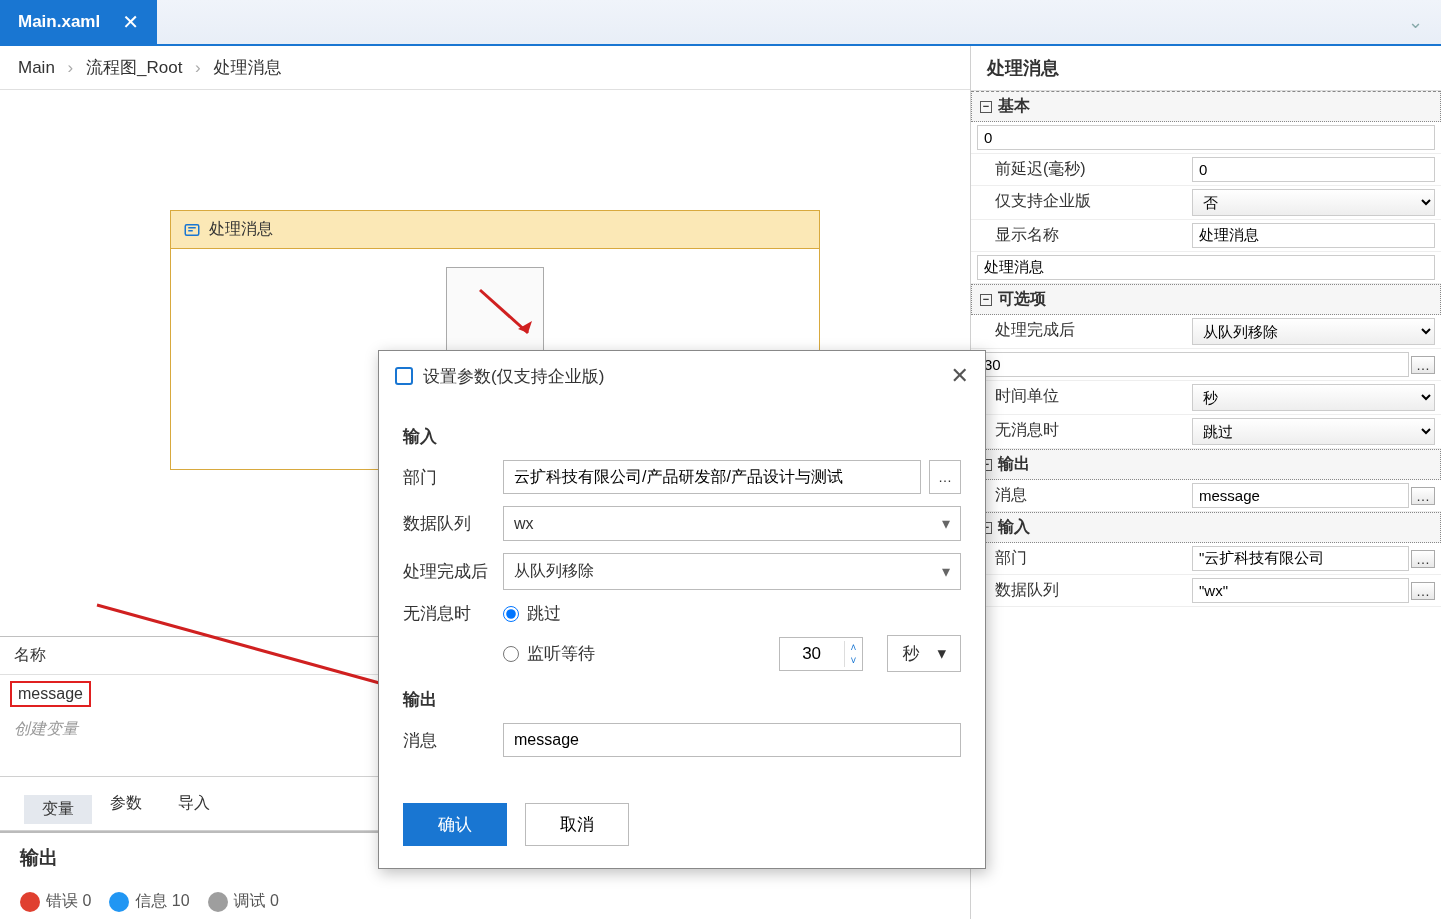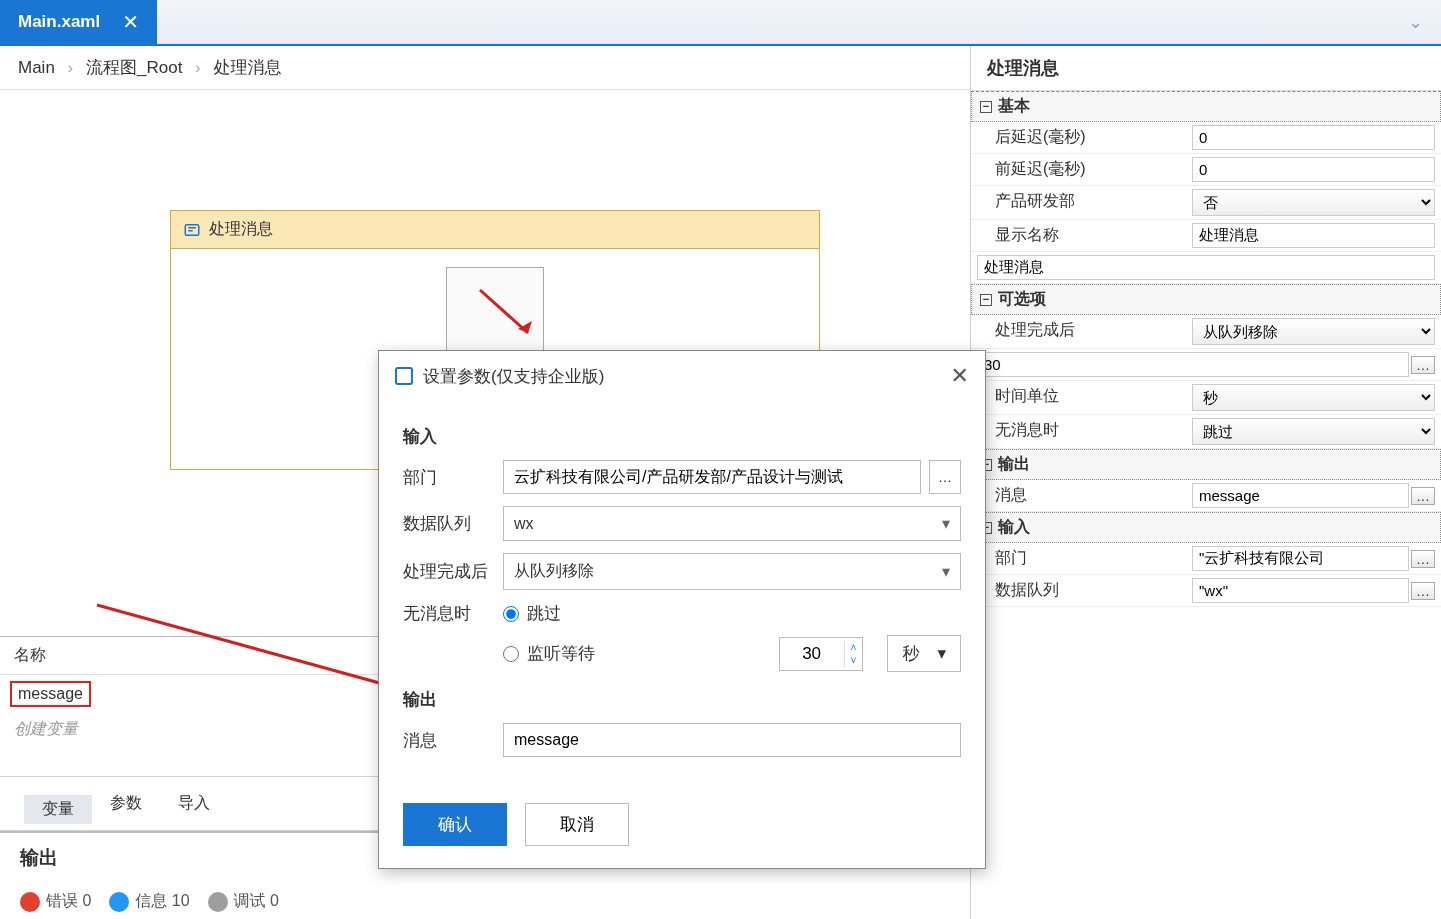--- a/index.html
+++ b/index.html
@@ -185,33 +185,32 @@
   </div>
 
   <div class="right-pane">
     <div class="props-title">处理消息</div>
     <div class="props-grid">
       <div class="group-header first">
           <span class="collapse-box">−</span>
           <span>基本</span>
         </div>
       <div class="prop-row">
-          <div class="prop-label">后延迟(毫秒)</div>
           <div class="prop-value">
             <input value="0" style="">
           </div>
         </div>
       <div class="prop-row">
           <div class="prop-label">前延迟(毫秒)</div>
           <div class="prop-value">
             <input value="0" style="">
           </div>
         </div>
       <div class="prop-row">
-          <div class="prop-label">产品研发部</div>
+          <div class="prop-label">仅支持企业版</div>
           <div class="prop-value dropdown">
             <select><option>否</option></select>
           </div>
         </div>
       <div class="prop-row">
           <div class="prop-label">显示名称</div>
           <div class="prop-value">
             <input value="处理消息" style="">
           </div>
         </div>

